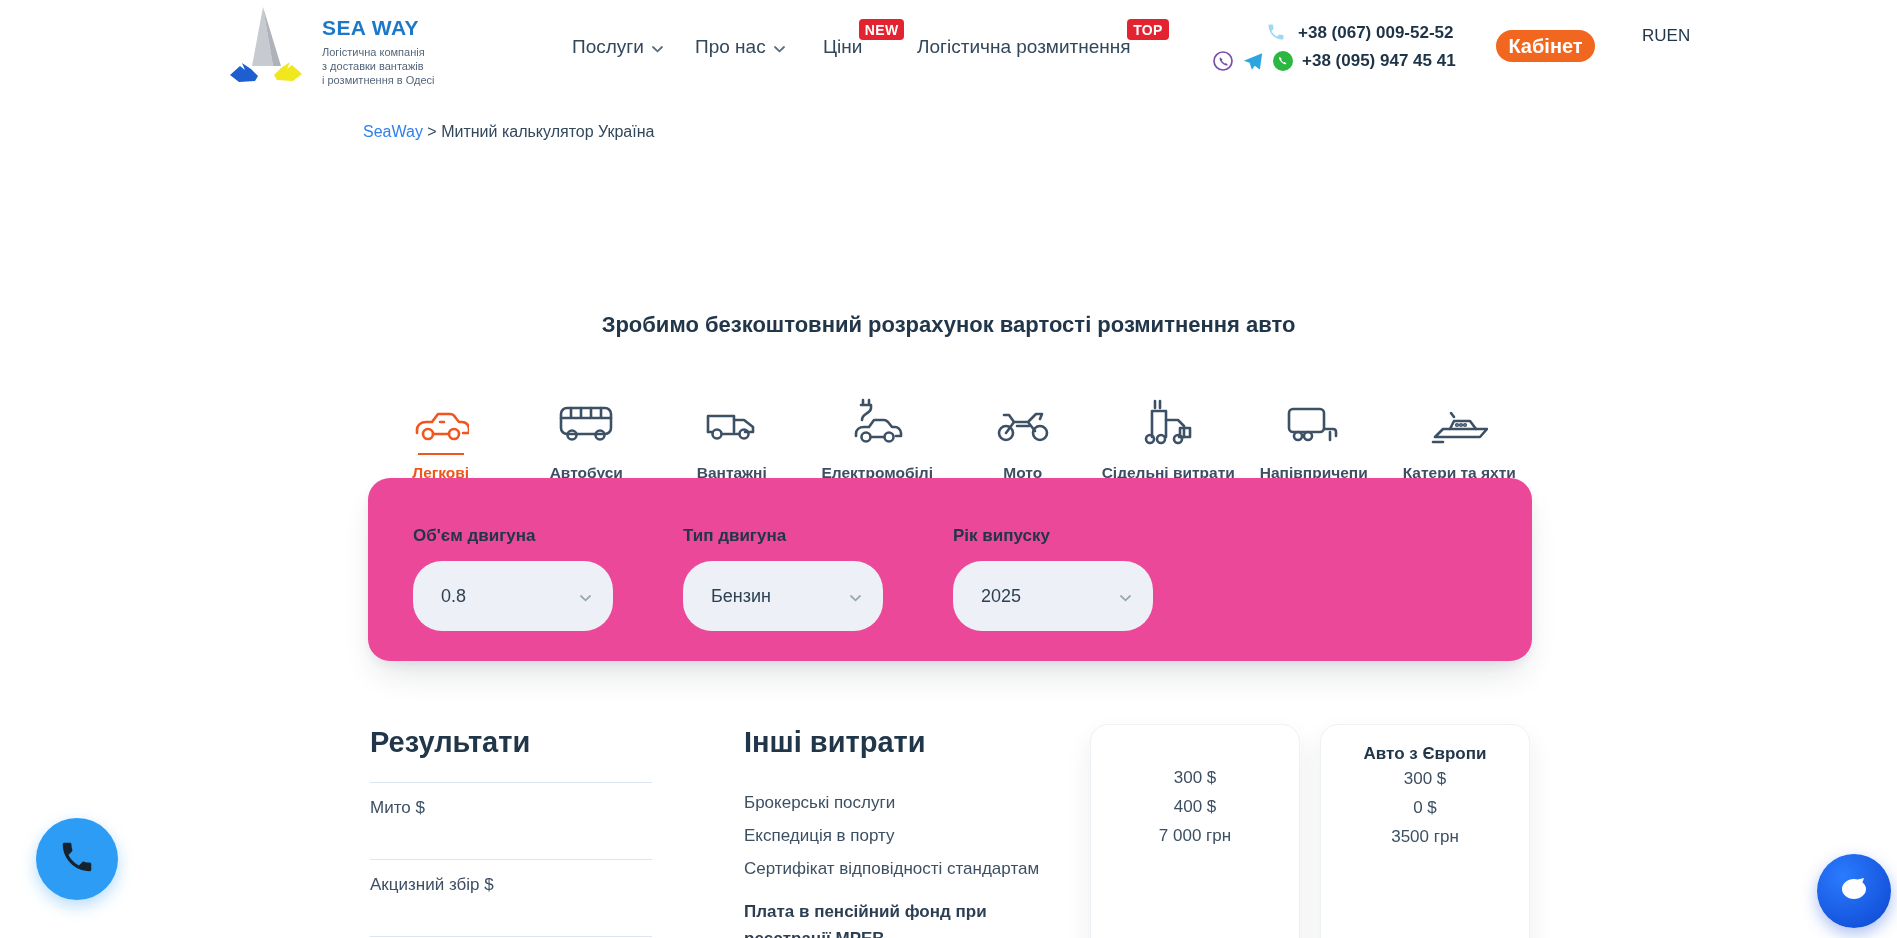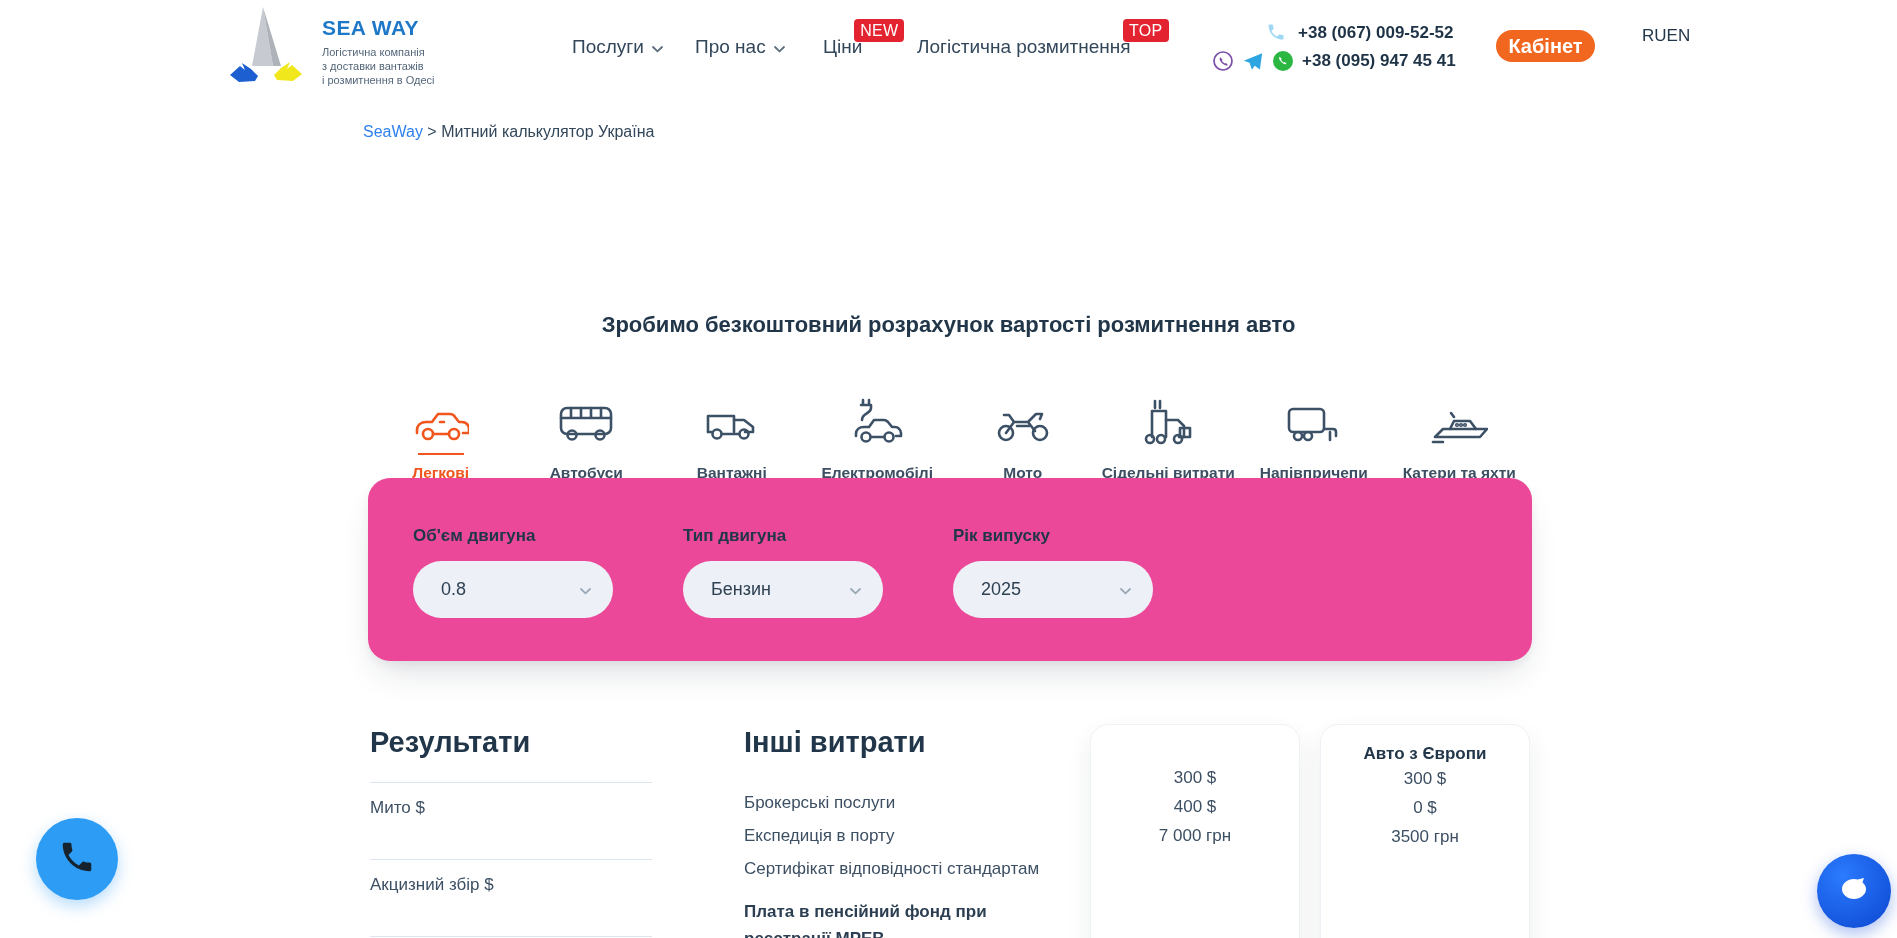--- a/index.html
+++ b/index.html
@@ -9,21 +9,21 @@
 
   
   .header { position:absolute; top:0; left:0; width:100%; height:106px; background:#fff; }
   .logo { position:absolute; left:226px; top:4px; display:flex; gap:16px; cursor:pointer; }
   .logo-text-title { font-size:21px; font-weight:700; color:#1e78c8; letter-spacing:.4px; margin-top:12px; }
   .logo-tagline { font-size:11px; line-height:14px; color:#54667a; margin-top:5px; }
 
   .nav-item { position:absolute; top:36px; font-size:19px; color:#33475b; cursor:pointer;
               display:flex; align-items:center; gap:8px; white-space:nowrap; }
   .nav-badge { position:absolute; top:-17px; right:-42px; background:#e32330; color:#fff;
-               font-size:16px; font-weight:400; padding:3px 6px 2px; border-radius:4px; letter-spacing:.3px; }
+               font-size:14px; font-weight:700; padding:3px 6px 2px; border-radius:4px; letter-spacing:.3px; }
 
   .contact-row1 { position:absolute; left:1266px; top:22px; display:flex; align-items:center; gap:10px; }
   .contact-row2 { position:absolute; left:1212px; top:50px; display:flex; align-items:center; gap:8px; }
   .phone-number { font-size:17px; font-weight:700; color:#1f3347; cursor:pointer; }
   .soc { width:22px; height:22px; display:inline-flex; cursor:pointer; }
 
   .cabinet-btn { position:absolute; left:1496px; top:30px; width:99px; height:32px; border:none;
                  border-radius:24px; background:#f2671f; color:#fff; font-size:20px; font-weight:700;
                  font-family:"Liberation Sans", sans-serif; cursor:pointer; }
   .lang { position:absolute; left:1642px; top:22px; font-size:17px; color:#22364a; line-height:27px;
@@ -50,21 +50,21 @@
   .tab.active .tab-underline { background:#f0561d; }
   .tab-label { margin-top:9px; font-size:15.5px; font-weight:700; color:#3c4f63; white-space:nowrap; }
   .tab.active .tab-label { color:#f0561d; }
 
   
   .calc-card { position:absolute; left:368px; top:478px; width:1164px; height:183px; background:#ec4899;
                border-radius:22px;
                box-shadow:0 4px 10px rgba(25,39,57,.05), 0 18px 34px -10px rgba(25,39,57,.16); }
   .field { position:absolute; top:48px; }
   .field-label { font-size:17px; font-weight:700; color:#22364a; margin-bottom:15px; }
-  .select { width:200px; height:57px; background:#edf1f7; border-radius:29px; display:flex;
+  .select { width:200px; height:70px; background:#edf1f7; border-radius:29px; display:flex;
             align-items:center; padding:0 22px 0 28px; cursor:pointer; font-size:18px; color:#2e4153; }
   .select .sel-value { flex:1; }
   .select.currency { padding-left:24px; }
   .select.currency .sel-value { flex:0 0 auto; margin-right:10px; }
 
   
   .results-title { position:absolute; left:370px; top:726px; font-size:29px; font-weight:700; color:#22364a; }
   .results-list { position:absolute; left:370px; top:782px; width:282px; }
   .result-row { border-top:1px solid #dde6ee; padding:15px 0 41px; font-size:17px; color:#3c4f63; }
   .result-row.empty { padding:0; }

